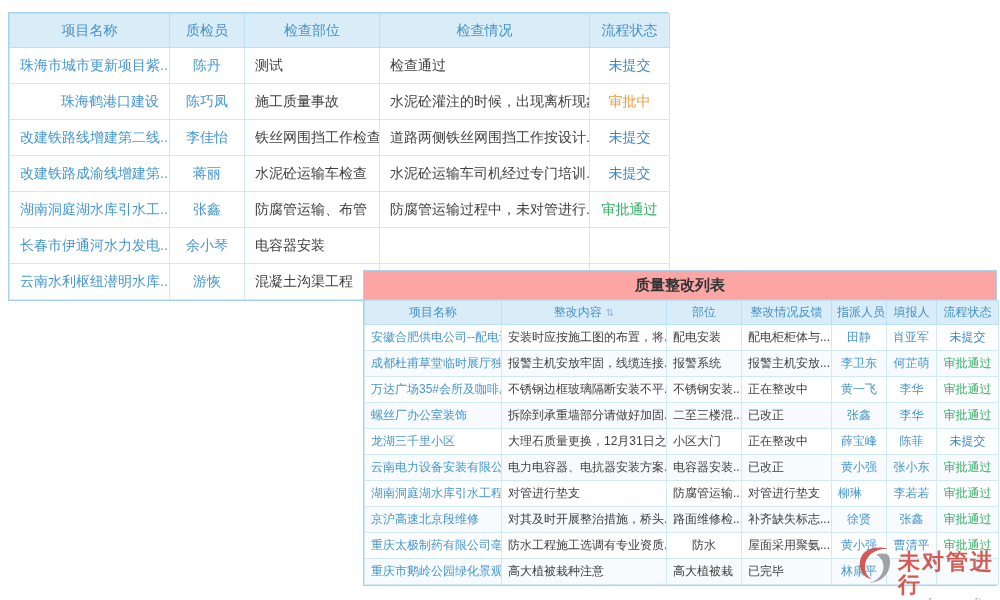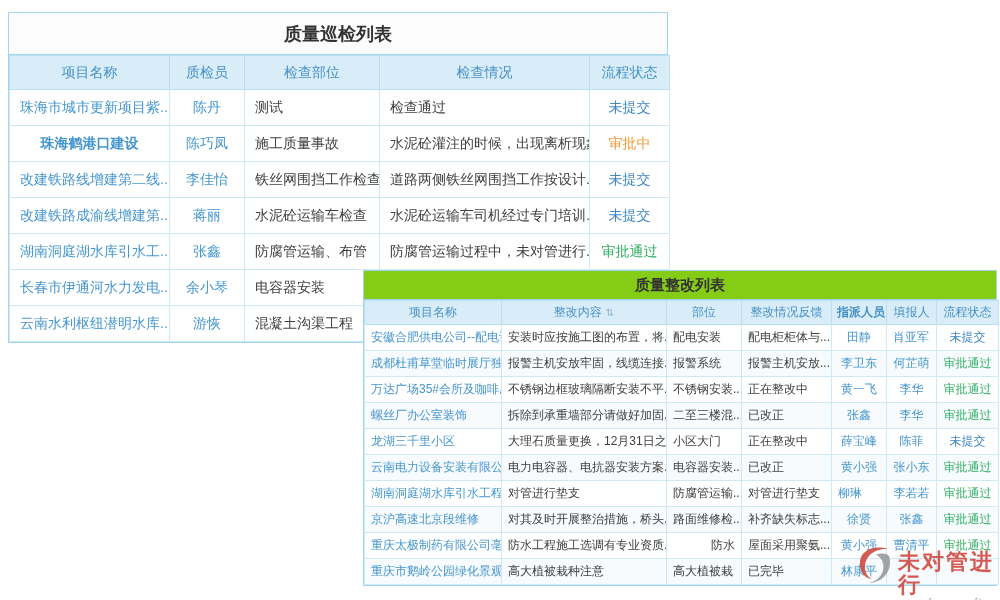--- a/index.html
+++ b/index.html
@@ -46,21 +46,21 @@
     background:#fff;
   }
   
   #inspection-panel{left:8px;top:12px;width:660px;z-index:1;}
   #inspection-panel .panel-title{height:42px;font-size:18px;background:#fcfcfc;}
   .tbl-1{font-size:14px;}
   .tbl-1 th{height:34px;padding:0 8px;}
   .tbl-1 td{height:36px;padding:0 10px;}
   
   #rectification-panel{left:363px;top:270px;width:634px;z-index:2;}
-  #rectification-panel .panel-title{height:29px;font-size:15px;background:#84cc16;}
+  #rectification-panel .panel-title{height:29px;font-size:15px;background:#fca5a5;}
   .tbl-2{font-size:12px;}
   .tbl-2 th{height:24px;padding:0 5px;}
   .tbl-2 td{height:26px;padding:0 6px;}
   .tbl-2 tbody tr:nth-child(even) td{background:#f7fbfd;}
   .t-link{color:var(--link);}
   .t-dark{color:var(--dark);}
   .st-blue{color:var(--st-blue);}
   .st-orange{color:var(--st-orange);}
   .st-green{color:var(--st-green);}
   td.st-blue,td.st-orange,td.st-green{font-weight:normal;}
@@ -72,21 +72,20 @@
   }
   .wm-logo{width:44px;height:46px;flex:0 0 auto;margin-right:2px;}
   .wm-text{display:flex;flex-direction:column;align-items:flex-start;padding-top:8px;}
   .wm-brand{font-size:22px;font-weight:bold;color:var(--brand-red);line-height:1.05;letter-spacing:2px;}
   .wm-url{font-size:11px;color:#9a9a9a;letter-spacing:1px;}
 </style>
 </head>
 <body>
 
 <div class="panel" id="inspection-panel">
-  <div class="panel-title">质量巡检列表</div>
   <table class="tbl tbl-1" id="inspection-table">
     <colgroup>
         <col style="width: 160px;">
         <col style="width: 75px;">
         <col style="width: 135px;">
         <col style="width: 210px;">
         <col style="width: 80px;">
       </colgroup>
     <thead>
         <tr>
@@ -99,21 +98,21 @@
       </thead>
     <tbody>
         <tr>
           <td class="t-link" style="text-align: left;">珠海市城市更新项目紫...</td>
           <td class="t-link" style="text-align: center;">陈丹</td>
           <td class="t-dark" style="text-align: left; border-radius: 14px;">测试</td>
           <td class="t-dark" style="text-align: left;">检查通过</td>
           <td class="st-blue" style="text-align: center;">未提交</td>
         </tr>
         <tr>
-          <td class="t-link" style="text-align: center; font-weight: bold;">珠海鹤港口建设</td>
+          <td class="t-link" style="text-align: right;">珠海鹤港口建设</td>
           <td class="t-link" style="text-align: center;">陈巧凤</td>
           <td class="t-dark" style="text-align: left;">施工质量事故</td>
           <td class="t-dark" style="text-align: left;">水泥砼灌注的时候，出现离析现象</td>
           <td class="st-orange" style="text-align: center;">审批中</td>
         </tr>
         <tr>
           <td class="t-link" style="text-align: left;">改建铁路线增建第二线...</td>
           <td class="t-link" style="text-align: center;">李佳怡</td>
           <td class="t-dark" style="text-align: left;">铁丝网围挡工作检查</td>
           <td class="t-dark" style="text-align: left;">道路两侧铁丝网围挡工作按设计...</td>
@@ -162,21 +161,21 @@
         <col style="width: 55px;">
         <col style="width: 50px;">
         <col style="width: 62px;">
       </colgroup>
     <thead>
         <tr>
           <th style="text-align: center;">项目名称</th>
           <th style="text-align: center;">整改内容<span class="sort">⇅</span></th>
           <th style="text-align: center;">部位</th>
           <th style="text-align: center;">整改情况反馈</th>
-          <th style="text-align: center; font-weight: bold;">指派人员</th>
+          <th style="text-align: center;">指派人员</th>
           <th style="text-align: center;">填报人</th>
           <th style="text-align: center;">流程状态</th>
         </tr>
       </thead>
     <tbody>
         <tr>
           <td class="t-link" style="text-align: left;">安徽合肥供电公司--配电设备...</td>
           <td class="t-dark" style="text-align: left;">安装时应按施工图的布置，将...</td>
           <td class="t-dark" style="text-align: left;">配电安装</td>
           <td class="t-dark" style="text-align: left;">配电柜柜体与...</td>
@@ -243,21 +242,21 @@
           <td class="t-dark" style="text-align: left;">对其及时开展整治措施，桥头...</td>
           <td class="t-dark" style="text-align: left;">路面维修检...</td>
           <td class="t-dark" style="text-align: left;">补齐缺失标志...</td>
           <td class="t-link" style="text-align: center;">徐贤</td>
           <td class="t-link" style="text-align: center;">张鑫</td>
           <td class="st-green" style="text-align: center;">审批通过</td>
         </tr>
         <tr>
           <td class="t-link" style="text-align: left;">重庆太极制药有限公司亳州中...</td>
           <td class="t-dark" style="text-align: left;">防水工程施工选调有专业资质...</td>
-          <td class="t-dark" style="text-align: right;">防水</td>
+          <td class="t-dark" style="text-align: center;">防水</td>
           <td class="t-dark" style="text-align: left;">屋面采用聚氨...</td>
           <td class="t-link" style="text-align: center;">黄小强</td>
           <td class="t-link" style="text-align: center;">曹清平</td>
           <td class="st-green" style="text-align: center;">审批通过</td>
         </tr>
         <tr>
           <td class="t-link" style="text-align: left;">重庆市鹅岭公园绿化景观提升...</td>
           <td class="t-dark" style="text-align: left;">高大植被栽种注意</td>
           <td class="t-dark" style="text-align: left;">高大植被栽</td>
           <td class="t-dark" style="text-align: left; margin-left: 17px;">已完毕</td>

